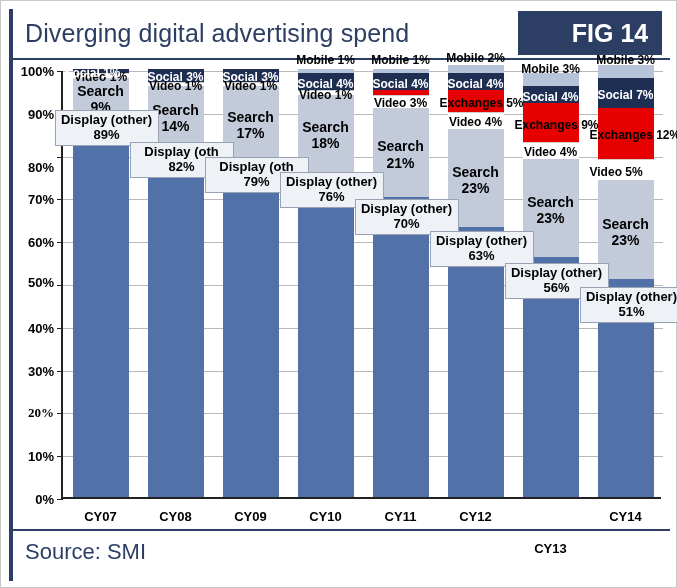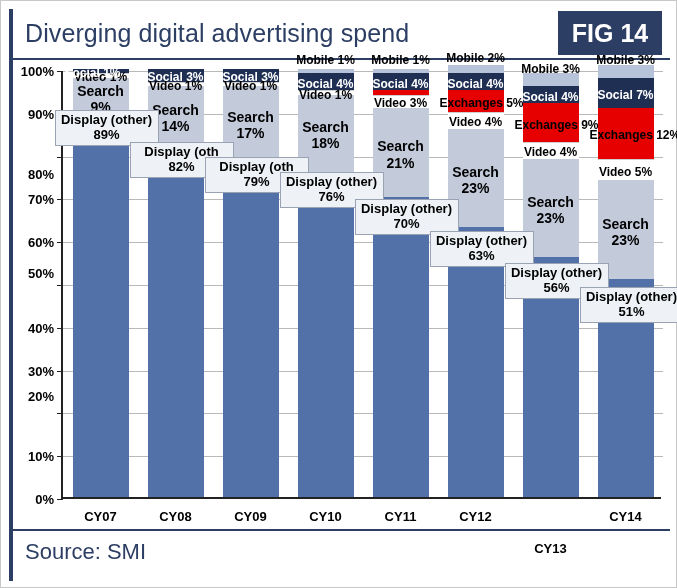--- a/index.html
+++ b/index.html
@@ -28,21 +28,21 @@
   }
   #chart-title{
     position:absolute;left:12px;top:10px;
     font-size:25px;color:#2c3e63;letter-spacing:.1px;white-space:nowrap;
   }
   #fig-badge{
     position:absolute;right:8px;top:2px;
     width:104px;height:44px;
     background:#2c3e63;color:#ffffff;
     font-size:25px;font-weight:bold;
-    display:flex;align-items:center;justify-content:center;
+    display:flex;align-items:center;justify-content:center;padding-left:40px;
   }
   #header-rule{
     position:absolute;left:12px;top:57px;width:657px;height:2px;background:#2c3e63;
   }
   
   #footer-rule{
     position:absolute;left:12px;top:528px;width:657px;height:2px;background:#2c3e63;
   }
   #source{
     position:absolute;left:24px;top:538px;
@@ -125,39 +125,39 @@
 
   <div id="plot-area">
     <div id="axis-box">
         <div class="tickmark" style="top: 428px;"></div>
         <div class="ytick-label" style="top: 428px;">0%</div>
         <div class="gridline" style="top: 385.2px;"></div>
         <div class="tickmark" style="top: 385.2px;"></div>
         <div class="ytick-label" style="top: 385.2px;">10%</div>
         <div class="gridline" style="top: 342.4px;"></div>
         <div class="tickmark" style="top: 342.4px;"></div>
-        <div class="ytick-label" style="top: 325px;">20%</div>
+        <div class="ytick-label" style="top: 342px; font-family: Liberation Serif, serif;">20%</div>
         <div class="gridline" style="top: 299.6px;"></div>
         <div class="tickmark" style="top: 299.6px;"></div>
         <div class="ytick-label" style="top: 299.6px;">30%</div>
         <div class="gridline" style="top: 256.8px;"></div>
         <div class="tickmark" style="top: 256.8px;"></div>
         <div class="ytick-label" style="top: 256.8px; text-align: right;">40%</div>
         <div class="gridline" style="top: 214px;"></div>
         <div class="tickmark" style="top: 214px;"></div>
-        <div class="ytick-label" style="top: 202px;">50%</div>
+        <div class="ytick-label" style="top: 211px;">50%</div>
         <div class="gridline" style="top: 171.2px;"></div>
         <div class="tickmark" style="top: 171.2px;"></div>
         <div class="ytick-label" style="top: 171.2px;">60%</div>
         <div class="gridline" style="top: 128.4px;"></div>
         <div class="tickmark" style="top: 128.4px;"></div>
         <div class="ytick-label" style="top: 128.4px;">70%</div>
         <div class="gridline" style="top: 85.6px;"></div>
         <div class="tickmark" style="top: 85.6px;"></div>
-        <div class="ytick-label" style="top: 103px;">80%</div>
+        <div class="ytick-label" style="top: 96px;">80%</div>
         <div class="gridline" style="top: 42.8px;"></div>
         <div class="tickmark" style="top: 42.8px;"></div>
         <div class="ytick-label" style="top: 42.8px;">90%</div>
         <div class="gridline" style="top: 0px;"></div>
         <div class="tickmark" style="top: 0px;"></div>
         <div class="ytick-label" style="top: 0px;">100%</div>
         <div class="bar" style="left: 9.5px; width: 56px; height: 428px;">
           <div class="seg display" style="bottom: 0px; height: 380.92px;"></div>
           <div class="seg search" style="bottom: 380.92px; height: 38.52px;"></div>
           <div class="seg video" style="bottom: 419.44px; height: 4.28px;"></div>
@@ -251,21 +251,21 @@
         <div class="tiny-label on-dark" style="left: 301.5px; width: 72px; text-align: center; top: 5.84px;">Social 4%</div>
         <div class="tiny-label on-light" style="left: 301.5px; width: 72px; text-align: center; top: -17.7px;">Mobile 1%</div>
         <div class="tiny-label on-light" style="left: 376.5px; width: 72px; text-align: center; top: 44.36px;">Video 4%</div>
         <div class="tiny-label on-light" style="left: 376.5px; width: 72px; text-align: center; top: 25.1px;">Exchanges 5%</div>
         <div class="tiny-label on-dark" style="left: 376.5px; width: 72px; text-align: center; top: 5.84px;">Social 4%</div>
         <div class="tiny-label on-light" style="left: 376.5px; width: 72px; text-align: center; top: -19.84px;">Mobile 2%</div>
         <div class="tiny-label on-light" style="left: 451.5px; width: 72px; text-align: center; top: 74.32px;">Video 4%</div>
         <div class="tiny-label on-light" style="left: 451.5px; width: 72px; text-align: center; top: 46.5px;">Exchanges 9%</div>
         <div class="tiny-label on-dark" style="left: 451.5px; width: 72px; text-align: center; top: 18.68px;">Social 4%</div>
         <div class="tiny-label on-light" style="left: 451.5px; width: 72px; text-align: center; top: -9.14px;">Mobile 3%</div>
-        <div class="tiny-label on-light" style="left: 526.5px; width: 72px; text-align: center; top: 93.58px;">Video 5%</div>
+        <div class="tiny-label on-light" style="left: 526.5px; width: 72px; top: 93.58px;">Video 5%</div>
         <div class="tiny-label on-light" style="left: 526.5px; width: 72px; text-align: center; top: 57.2px;">Exchanges 12%</div>
         <div class="tiny-label on-dark" style="left: 526.5px; width: 72px; text-align: center; top: 16.54px;">Social 7%</div>
         <div class="tiny-label on-light" style="left: 526.5px; width: 72px; text-align: center; top: -17.7px;">Mobile 3%</div>
       </div>
   </div>
 
   <div id="footer-rule"></div>
   <div id="source">Source: SMI</div>
 
 </div>

